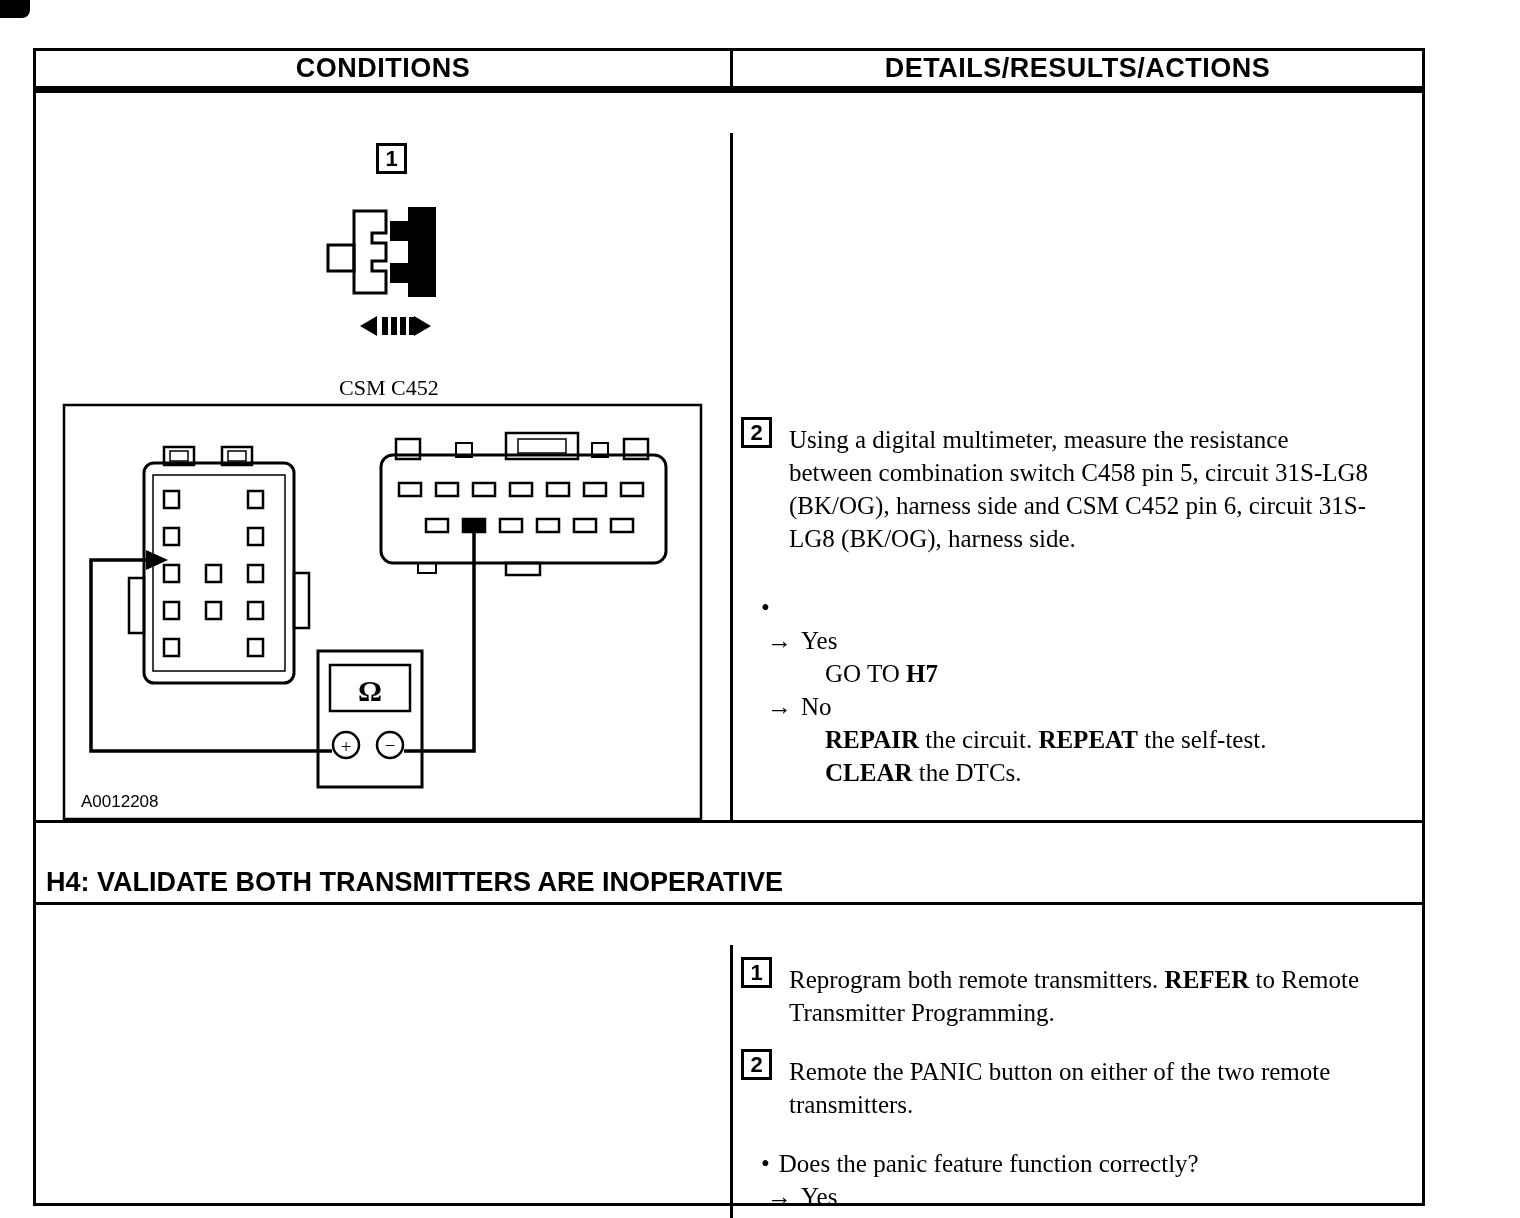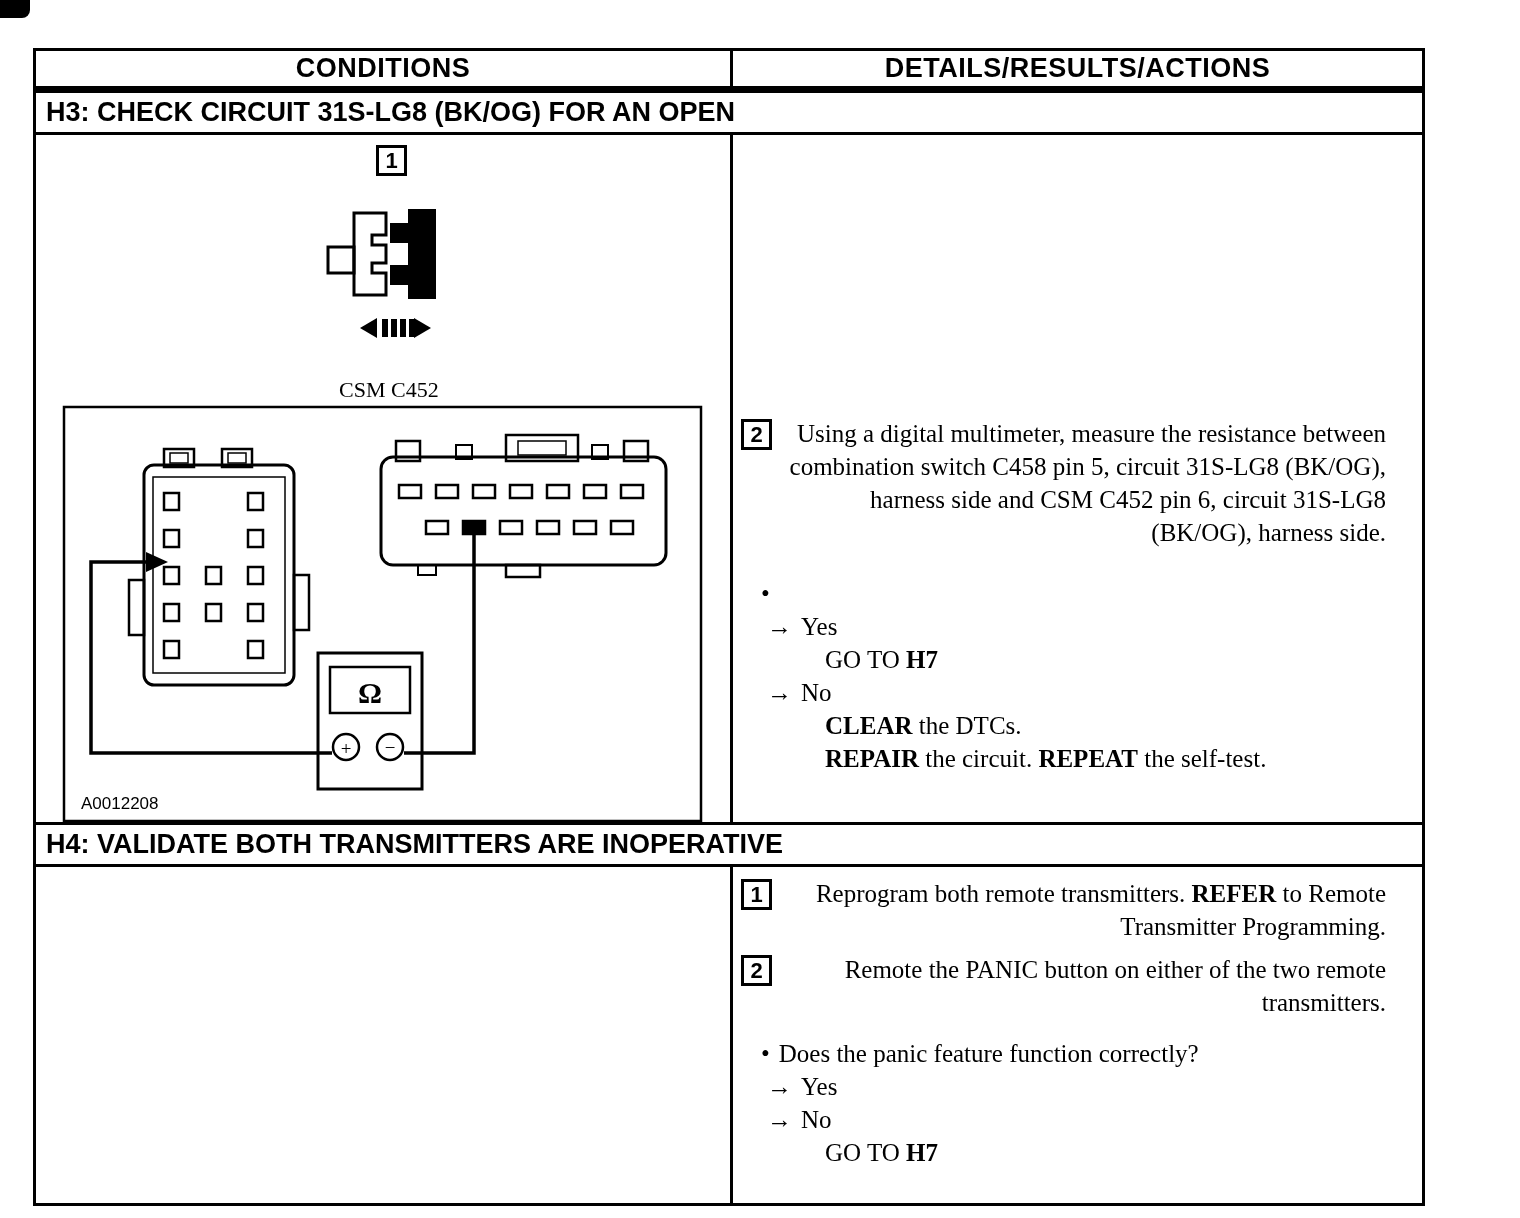--- a/index.html
+++ b/index.html
@@ -8,21 +8,21 @@
     font-family:"Liberation Serif", serif; color:#000;
   }
   .page { position:relative; width:1520px; height:1218px; background:#fff; }
 
   .corner-blob { position:absolute; left:0; top:0; width:30px; height:18px; background:#000; border-bottom-right-radius:8px; }
   .speck { position:absolute; width:3px; height:3px; background:#222; border-radius:50%; opacity:.6; }
 
   .tbl {
     position:absolute; left:33px; top:48px; width:1392px; height:1158px;
     border:3px solid #000; box-sizing:border-box;
-    display:flex; flex-direction:column; background:#fff;
+    display:flex; flex-direction:column; background:#fff;gap:40px;
   }
   .row { box-sizing:border-box; }
 
   .header-row { display:flex; height:42px; border-bottom:7px solid #000; flex:none; }
   .header-row .cell {
     display:flex; align-items:center; justify-content:center;
     font-family:"Liberation Sans", sans-serif; font-weight:bold; font-size:27px; letter-spacing:.5px;
   }
   .cell { box-sizing:border-box; }
   .cell.left  { width:697px; flex:none; border-right:3px solid #000; }
@@ -50,21 +50,21 @@
   .h3-body .text-cell { padding-top:282px; }
   .h4-body .text-cell { padding-top:10px; }
 
   .step { display:flex; margin-bottom:10px; }
   .nbox {
     flex:none; width:31px; height:31px; border:3px solid #000; box-sizing:border-box;
     display:flex; align-items:center; justify-content:center;
     font-family:"Liberation Sans", sans-serif; font-weight:bold; font-size:22px;
     margin-right:9px; margin-top:2px;
   }
-  .step-text { margin:0; flex:1;text-align:right; }
+  .step-text { margin:8px; flex:1; }
 
   .qline { display:flex; }
   .h3-body .qline { margin-top:28px; }
   .h4-body .qline { margin-top:18px; }
   .bullet { margin-left:20px; margin-right:9px; }
 
   .branch { display:flex; }
   .arrow { margin-left:26px; margin-right:9px; }
   .blabel { font-weight:normal; }
   .action { padding-left:84px; }
@@ -83,23 +83,20 @@
   <div class="speck" style="left:1240px; top:330px;"></div>
   <div class="speck" style="left:560px; top:1005px;"></div>
 
   <div class="tbl">
 
     <div class="row header-row">
       <div class="cell left head">CONDITIONS</div>
       <div class="cell right head">DETAILS/RESULTS/ACTIONS</div>
     </div>
 
-    <div class="row title-row">
-      <span>H3: CHECK CIRCUIT 31S-LG8 (BK/OG) FOR AN OPEN</span>
-    </div>
 
     <div class="row h3-body">
 
       <div class="cell left diagram-cell">
         <div class="badge-1">1</div>
 
         <svg class="diagram" width="694" height="690" viewBox="0 0 694 690">
 
           <g stroke="#000" fill="none" stroke-width="3">
             <path d="M318,78 L350,78 L350,100 L336,100 L336,110 L350,110 L350,128 L336,128 L336,138 L350,138 L350,160 L318,160 Z"></path>
@@ -215,24 +212,24 @@
         </div>
         <div class="action">
           <span>GO TO </span><span class="b">H7</span>
         </div>
 
         <div class="branch">
           <span class="arrow">→</span>
           <span class="blabel">No</span>
         </div>
         <div class="action">
+          <span class="b">REPAIR</span><span> the circuit. </span><span class="b">REPEAT</span><span> the self-test.</span>
+        </div>
+        <div class="action">
           <span class="b">CLEAR</span><span> the DTCs.</span>
-        </div>
-        <div class="action">
-          <span class="b">REPAIR</span><span> the circuit. </span><span class="b">REPEAT</span><span> the self-test.</span>
         </div>
       </div>
     </div>
 
     <div class="row title-row">
       <span>H4: VALIDATE BOTH TRANSMITTERS ARE INOPERATIVE</span>
     </div>
 
     <div class="row h4-body">
       <div class="cell left"></div>

